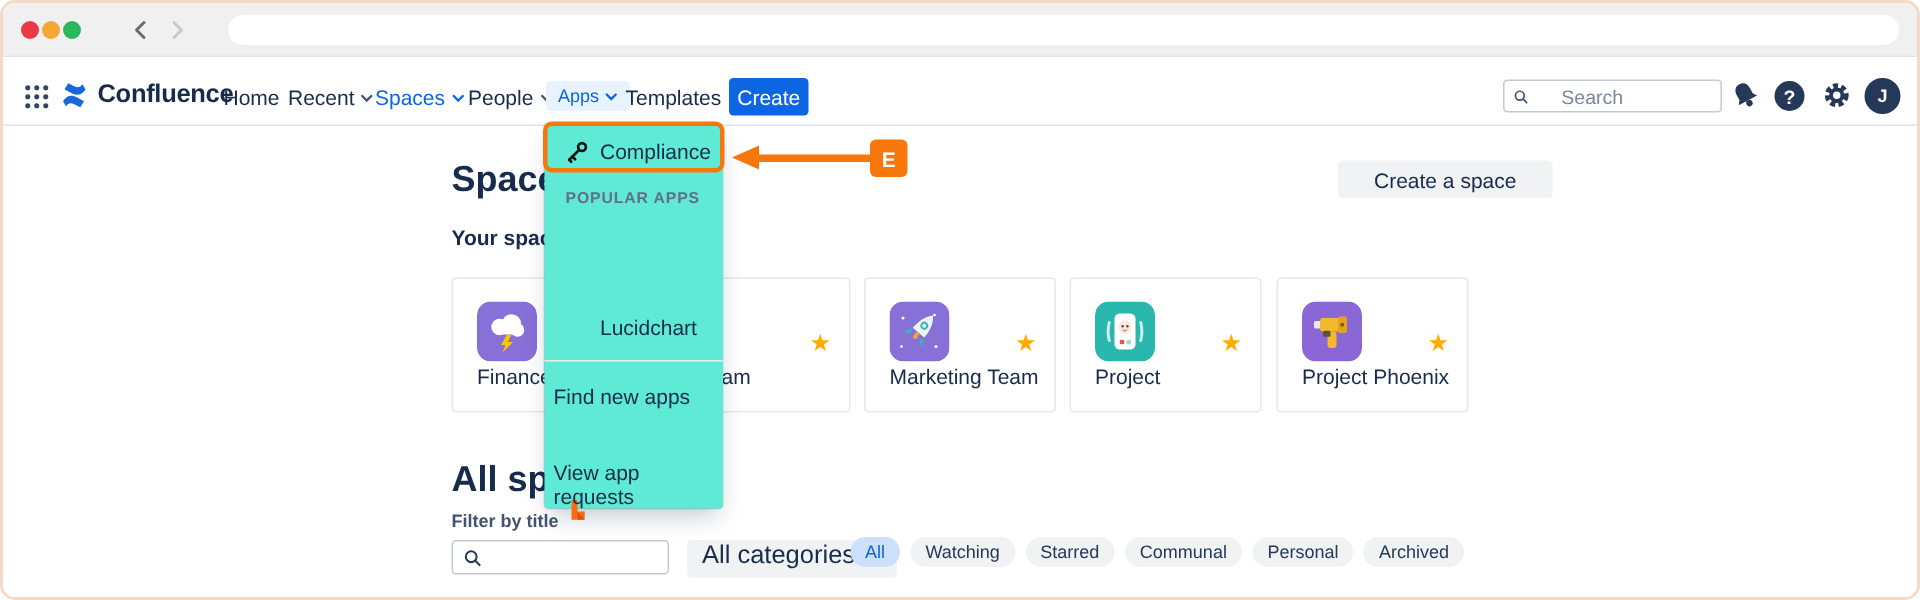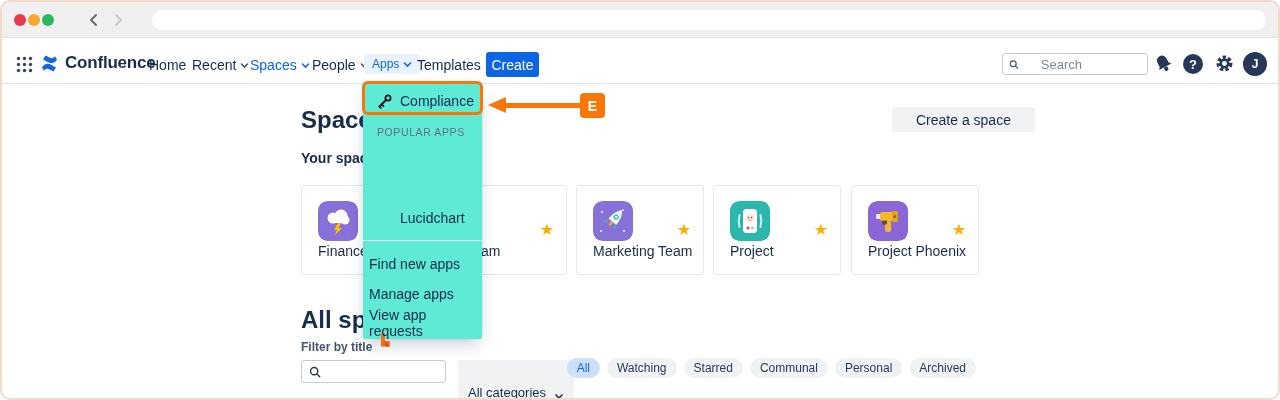--- a/index.html
+++ b/index.html
@@ -36,28 +36,28 @@
   .page-title{ position:absolute; left:299px; top:22px; font-size:24px; font-weight:700; color:#172b4d; }
   .create-space-btn{ position:absolute; left:890px; top:23px; height:25px; padding:0 24px; background:#f1f2f4; border:none; border-radius:3px; font-size:14px; font-weight:500; color:#172b4d; cursor:pointer; font-family:"Liberation Sans", sans-serif; }
   .your-spaces{ position:absolute; left:299px; top:66px; font-size:14px; font-weight:600; color:#172b4d; }
   .card{ position:absolute; top:101px; width:128px; height:90px; background:#fff; border:1px solid #e6e8ec; border-radius:3px; cursor:pointer; }
   .card .app-tile{ position:absolute; left:16px; top:15px; width:40px; height:40px; border-radius:9px; }
   .card .star{ position:absolute; right:12px; top:36px; font-size:16px; color:#ffab00; line-height:1; }
   .card .card-name{ position:absolute; left:16px; top:57px; font-size:14px; color:#172b4d; white-space:nowrap; }
   .h2-title{ position:absolute; left:299px; top:222px; font-size:24px; font-weight:700; color:#172b4d; }
   .filter-label{ position:absolute; left:299px; top:256px; font-size:12px; font-weight:600; color:#44546f; }
   .filter-input{ position:absolute; left:299px; top:276px; width:145px; height:23px; border:1px solid #c4c9d2; border-radius:3px; background:#fff; display:flex; align-items:center; padding:0 7px; }
-  .categories{ position:absolute; left:456px; top:276px; height:40px; padding:0 10px; background:#f1f2f4; border-radius:3px; display:flex; align-items:flex-end; gap:8px; font-size:13px; font-weight:500; color:#172b4d; cursor:pointer; }
+  .categories{ position:absolute; left:456px; top:276px; height:25px; padding:0 10px; background:#f1f2f4; border-radius:3px; display:flex; align-items:flex-start; gap:8px; font-size:17px; font-weight:500; color:#172b4d; cursor:pointer; }
   .pills{ position:absolute; right:302px; top:274px; display:flex; gap:7px; }
   .pill{ height:20px; padding:0 10px; border-radius:10px; background:#f1f2f4; color:#253858; font-size:12px; display:flex; align-items:center; cursor:pointer; white-space:nowrap; }
   .pill.selected{ background:#cde0fb; color:#0a64dc; }
   
   .dropdown{ position:absolute; left:361px; top:80px; width:119px; height:257px; background:#5eead4; border-radius:3px; box-shadow:0 0 1px rgba(9,30,66,.31), 0 8px 16px -4px rgba(9,30,66,.25); z-index:5; }
   .menu-item{ position:absolute; left:0; width:100%; height:28px; display:flex; align-items:center; font-size:14px; color:#172b4d; cursor:pointer; }
-  .menu-header{ position:absolute; left:14px; top:44px; font-size:10.5px; font-weight:400; color:#626f86; letter-spacing:.6px; }
+  .menu-header{ position:absolute; left:14px; top:44px; font-size:10.5px; font-weight:700; color:#626f86; letter-spacing:.6px; }
   .menu-icon{ position:absolute; left:14px; width:16px; height:16px; }
   .menu-label-ind{ padding-left:37px; }
   .menu-label-plain{ padding-left:6px; }
   .menu-divider{ position:absolute; left:0; top:158px; width:100%; height:1px; background:#ebecf0; }
   .highlight-box{ position:absolute; left:360px; top:79px; width:121px; height:34px; border:3px solid #f8770b; border-radius:6px; z-index:6; pointer-events:none; }
   
   .anno-badge{ position:absolute; left:578px; top:91px; width:25px; height:25px; background:#f8770b; border-radius:4px; color:#fff; font-size:14px; font-weight:700; display:flex; align-items:center; justify-content:center; z-index:7; }
   .anno-shaft{ position:absolute; left:503px; top:101px; width:75px; height:5px; background:#f8770b; z-index:7; }
   .anno-head{ position:absolute; left:486px; top:95px; width:0; height:0; border-top:8px solid transparent; border-bottom:8px solid transparent; border-right:18px solid #f8770b; z-index:7; }
 </style>
@@ -265,23 +265,20 @@
       <svg class="menu-icon" style="top:128px" viewBox="0 0 16 16">
         <polygon points="4,1.5 8,1.5 8,9 12.8,9 12.8,14.5 4,14.5" fill="#f96b13"></polygon>
         <polygon points="8,9 12.8,14.5 8,14.5" fill="#d9530a"></polygon>
       </svg>
       <span class="menu-label-ind">Lucidchart</span>
     </div>
     <div class="menu-divider"></div>
     <div class="menu-item" style="top:168px">
         <span class="menu-label-plain">Find new apps</span>
       </div>
-    <div class="menu-item" style="top:198px">
-        <span class="menu-label-plain">Manage apps</span>
-      </div>
     <div class="menu-item" style="top:227px">
         <span class="menu-label-plain">View app requests</span>
       </div>
   </div>
 
   <div class="highlight-box"></div>
   <div class="anno-shaft"></div>
   <div class="anno-head"></div>
   <div class="anno-badge">E</div>
 

